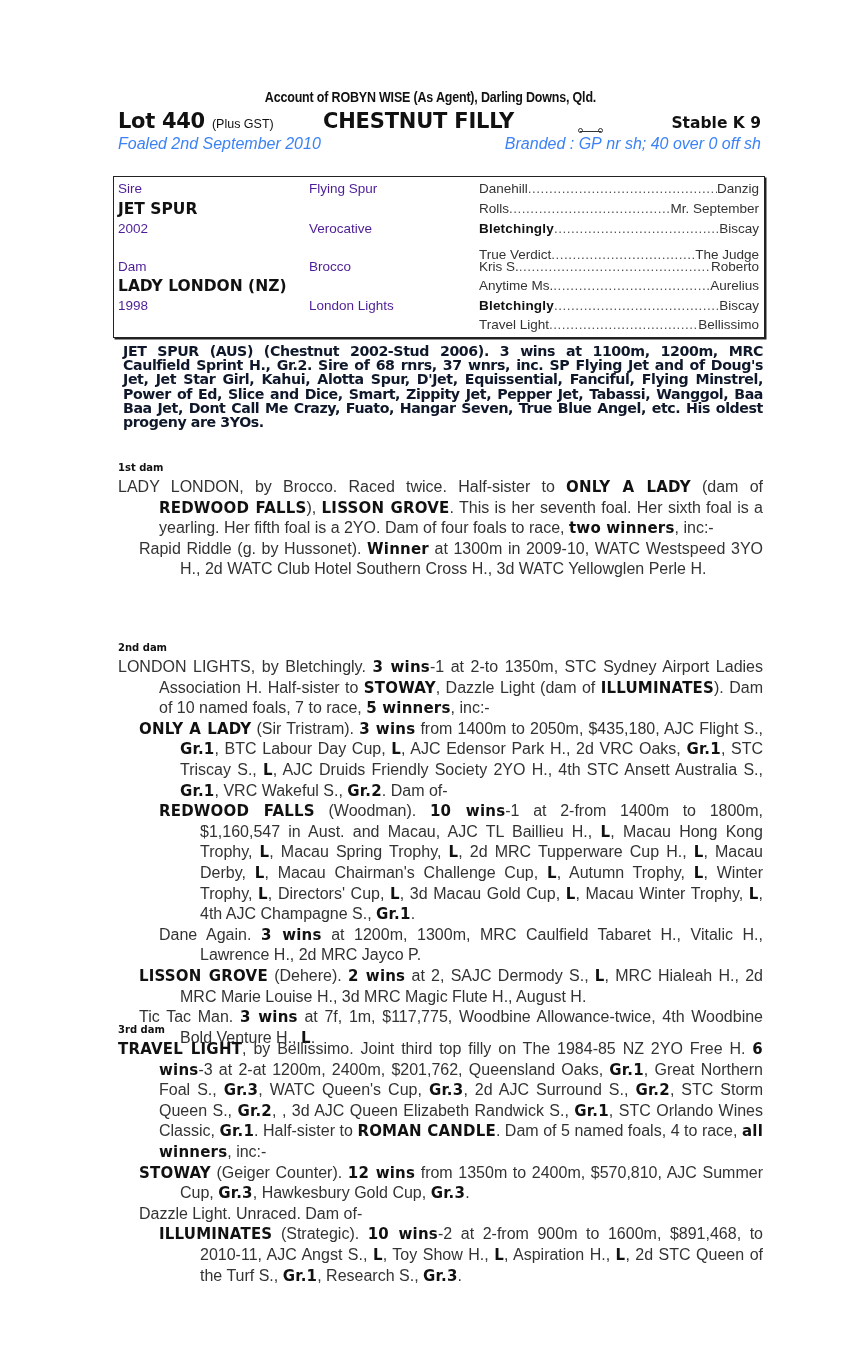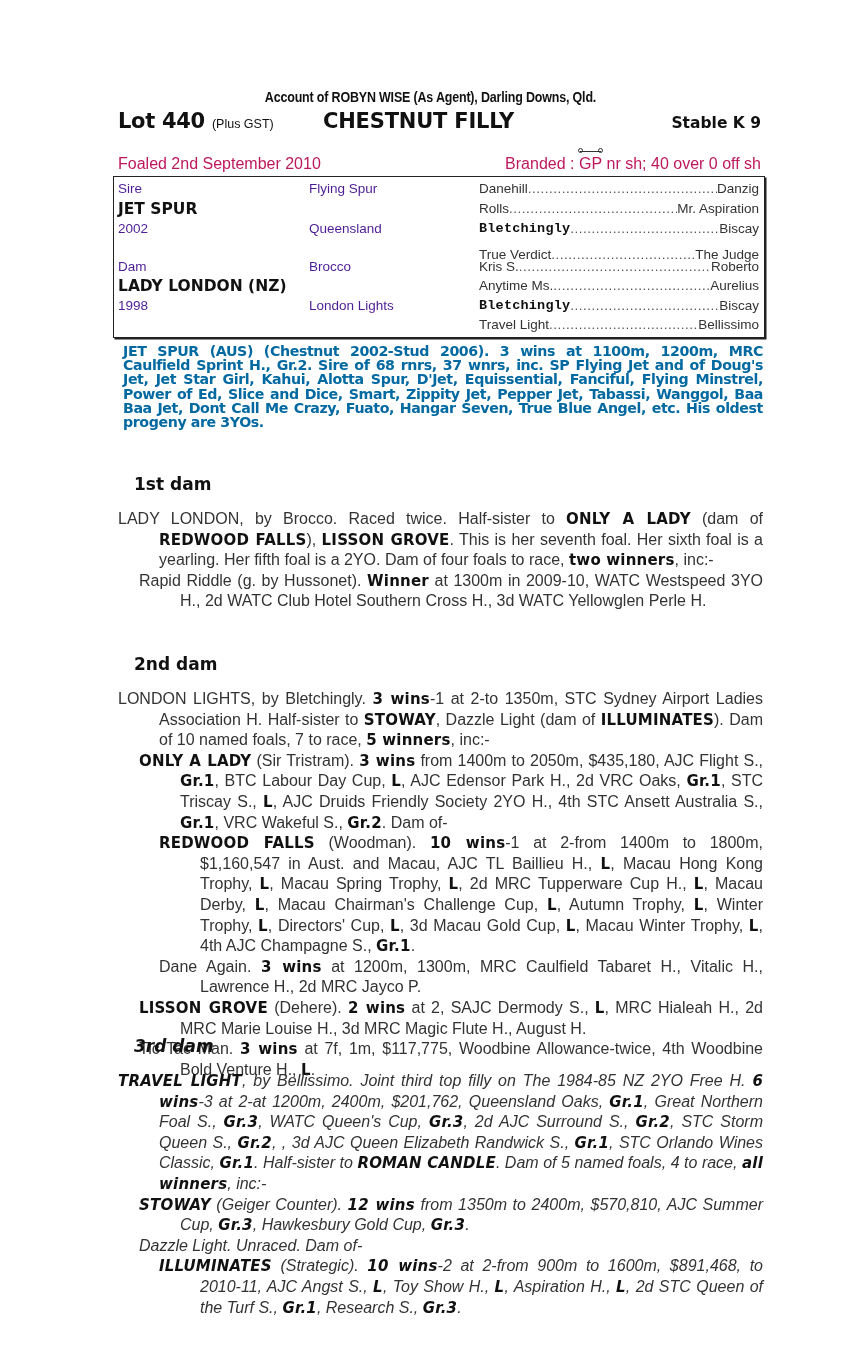--- a/index.html
+++ b/index.html
@@ -4,41 +4,41 @@
 <style>
   html, body { margin: 0; padding: 0; background: #ffffff; }
   body { width: 860px; height: 1356px; position: relative; overflow: hidden; color: #111; }
   .page { position: absolute; left: 118px; top: 88px; width: 645px; }
   .account { font-family: "Liberation Sans", sans-serif; font-weight: bold; font-size: 14.5px; text-align: center; letter-spacing: -0.2px; transform: scaleX(0.86); transform-origin: center; white-space: nowrap; height: 19px; line-height: 19px; margin-left: -20px; }
   .lotline { position: relative; height: 26px; margin-top: 2px; white-space: nowrap; }
   .lot { position: absolute; left: 0; top: 0; font-family: "DejaVu Sans", sans-serif; font-weight: bold; font-size: 21px; letter-spacing: -0.3px; }
   .plusgst { font-family: "Liberation Sans", sans-serif; font-weight: normal; font-size: 12.5px; letter-spacing: 0; }
   .horse { position: absolute; left: 205px; top: 0; font-family: "DejaVu Sans", sans-serif; font-weight: bold; font-size: 21px; letter-spacing: -0.2px; }
   .stable { position: absolute; right: 2px; top: 5px; font-family: "DejaVu Sans", sans-serif; font-weight: bold; font-size: 15.5px; }
-  .foaledline { position: relative; height: 22px; margin-top: 20px; font-family: "Liberation Sans", sans-serif; font-size: 16px; color: #be185d; white-space: nowrap; }
+  .foaledline { position: relative; height: 22px; margin-top: 0; font-family: "Liberation Sans", sans-serif; font-size: 16px; color: #3b82f6; white-space: nowrap; font-style: italic; }
   .foaled { position: absolute; left: 0; top: 0; }
   .branded { position: absolute; right: 2px; top: 0; }
   .brandglyph { position: relative; display: inline-block; font-size: 16px; }
   .brandglyph .bar { position: absolute; left: 1px; right: 1px; top: -4px; border-top: 1px solid #333; }
   .brandglyph .bar:before, .brandglyph .bar:after { content: ""; position: absolute; top: -4px; width: 3px; height: 3px; border: 1px solid #333; border-radius: 50%; }
   .brandglyph .bar:before { left: -2px; } .brandglyph .bar:after { right: -2px; }
 
   .pedbox { position: absolute; left: -5px; top: 88px; width: 650px; height: 160px; border: 1.5px solid #222; box-shadow: 1.5px 1.5px 0 #222; }
   .ped { position: absolute; font-family: "Liberation Sans", sans-serif; font-size: 13.5px; color: #4c1d95; white-space: nowrap; }
   .ped.big { font-family: "DejaVu Sans", sans-serif; font-weight: bold; font-size: 15.5px; color: #111; }
   .gp { position: absolute; left: 365px; width: 280px; font-family: "Liberation Sans", sans-serif; font-size: 13.5px; color: #333; display: flex; white-space: nowrap; overflow: hidden; }
   .gp .n { flex: 0 0 auto; }
-  .gp .n.b { font-family: Liberation Mono, monospace; font-weight: bold; font-size: 13.5px; color: #111; }
+  .gp .n.b { font-family: Liberation Sans, sans-serif; font-weight: bold; font-size: 13.5px; color: #111; }
   .gp .dots { flex: 1 1 auto; overflow: hidden; }
   .gp .dots:after { content: "..........................................................................................................................."; letter-spacing: 0.5px; color: #555; }
   .gp .s { flex: 0 0 auto; }
 
-  .sireblurb { position: absolute; left: 5px; top: 256px; width: 640px; font-family: "DejaVu Sans", sans-serif; font-weight: bold; font-size: 14.2px; line-height: 14.2px; letter-spacing: -0.4px; text-align: justify; color: #0369a1; }
+  .sireblurb { position: absolute; left: 5px; top: 256px; width: 640px; font-family: "DejaVu Sans", sans-serif; font-weight: bold; font-size: 14.2px; line-height: 14.2px; letter-spacing: -0.4px; text-align: justify; color: #0f172a; }
   .section { position: absolute; left: 0; width: 645px; font-family: "Liberation Sans", sans-serif; font-size: 16px; line-height: 20.6px; color: #333; }
-  .section h3 { margin: 16px; font-family: "DejaVu Sans", sans-serif; font-size: 17px; line-height: 18px; color: #111; font-weight: bold; }
+  .section h3 { margin: 0; font-family: "DejaVu Sans", sans-serif; font-size: 10px; line-height: 18px; color: #111; font-weight: bold; }
   .para { text-align: justify; }
   .l0 { padding-left: 41px; text-indent: -41px; }
   .l1 { padding-left: 62px; text-indent: -41px; }
   .l2 { padding-left: 82px; text-indent: -41px; }
   .b { font-family: "DejaVu Sans", sans-serif; font-weight: bold; color: #111; font-size: 15px; letter-spacing: 0.2px; }
 </style>
 </head>
 <body>
 
 <div class="page">
@@ -62,33 +62,33 @@
 
   <div class="pedbox">
     <span class="ped" style="left:4px; top:4px;">Sire</span>
     <span class="ped big" style="left:4px; top:23px;">JET SPUR</span>
     <span class="ped" style="left:4px; top:44px;">2002</span>
     <span class="ped" style="left:4px; top:82px;">Dam</span>
     <span class="ped big" style="left:4px; top:100px;">LADY LONDON (NZ)</span>
     <span class="ped" style="left:4px; top:121px;">1998</span>
 
     <span class="ped" style="left:195px; top:4px;">Flying Spur</span>
-    <span class="ped" style="left:195px; top:44px;">Queensland</span>
+    <span class="ped" style="left:195px; top:44px;">Verocative</span>
     <span class="ped" style="left:195px; top:82px;">Brocco</span>
     <span class="ped" style="left:195px; top:121px;">London Lights</span>
 
     <div class="gp" style="top:4px;">
         <span class="n">Danehill</span>
         <span class="dots"></span>
         <span class="s">Danzig</span>
       </div>
     <div class="gp" style="top:24px;">
         <span class="n">Rolls</span>
         <span class="dots"></span>
-        <span class="s">Mr. Aspiration</span>
+        <span class="s">Mr. September</span>
       </div>
     <div class="gp" style="top:44px;">
         <span class="n b">Bletchingly</span>
         <span class="dots"></span>
         <span class="s">Biscay</span>
       </div>
     <div class="gp" style="top:70px;">
         <span class="n">True Verdict</span>
         <span class="dots"></span>
         <span class="s">The Judge</span>
@@ -126,21 +126,21 @@
   <div class="section" style="top:551px;">
     <h3>2nd dam</h3>
     <div class="para l0"><span>LONDON LIGHTS, by Bletchingly. </span><span class="b">3 wins</span><span>-1 at 2-to 1350m, STC Sydney Airport Ladies Association H. Half-sister to </span><span class="b">STOWAY</span><span>, Dazzle Light (dam of </span><span class="b">ILLUMINATES</span><span>). Dam of 10 named foals, 7 to race, </span><span class="b">5 winners</span><span>, inc:-</span></div>
     <div class="para l1"><span class="b">ONLY A LADY</span><span> (Sir Tristram). </span><span class="b">3 wins</span><span> from 1400m to 2050m, $435,180, AJC Flight S., </span><span class="b">Gr.1</span><span>, BTC Labour Day Cup, </span><span class="b">L</span><span>, AJC Edensor Park H., 2d VRC Oaks, </span><span class="b">Gr.1</span><span>, STC Triscay S., </span><span class="b">L</span><span>, AJC Druids Friendly Society 2YO H., 4th STC Ansett Australia S., </span><span class="b">Gr.1</span><span>, VRC Wakeful S., </span><span class="b">Gr.2</span><span>. Dam of-</span></div>
     <div class="para l2"><span class="b">REDWOOD FALLS</span><span> (Woodman). </span><span class="b">10 wins</span><span>-1 at 2-from 1400m to 1800m, $1,160,547 in Aust. and Macau, AJC TL Baillieu H., </span><span class="b">L</span><span>, Macau Hong Kong Trophy, </span><span class="b">L</span><span>, Macau Spring Trophy, </span><span class="b">L</span><span>, 2d MRC Tupperware Cup H., </span><span class="b">L</span><span>, Macau Derby, </span><span class="b">L</span><span>, Macau Chairman's Challenge Cup, </span><span class="b">L</span><span>, Autumn Trophy, </span><span class="b">L</span><span>, Winter Trophy, </span><span class="b">L</span><span>, Directors' Cup, </span><span class="b">L</span><span>, 3d Macau Gold Cup, </span><span class="b">L</span><span>, Macau Winter Trophy, </span><span class="b">L</span><span>, 4th AJC Champagne S., </span><span class="b">Gr.1</span><span>.</span></div>
     <div class="para l2"><span>Dane Again. </span><span class="b">3 wins</span><span> at 1200m, 1300m, MRC Caulfield Tabaret H., Vitalic H., Lawrence H., 2d MRC Jayco P.</span></div>
     <div class="para l1"><span class="b">LISSON GROVE</span><span> (Dehere). </span><span class="b">2 wins</span><span> at 2, SAJC Dermody S., </span><span class="b">L</span><span>, MRC Hialeah H., 2d MRC Marie Louise H., 3d MRC Magic Flute H., August H.</span></div>
     <div class="para l1"><span>Tic Tac Man. </span><span class="b">3 wins</span><span> at 7f, 1m, $117,775, Woodbine Allowance-twice, 4th Woodbine Bold Venture H., </span><span class="b">L</span><span>.</span></div>
   </div>
 
-  <div class="section" style="top:933px;font-style:italic;">
+  <div class="section" style="top:933px;">
     <h3>3rd dam</h3>
     <div class="para l0"><span class="b">TRAVEL LIGHT</span><span>, by Bellissimo. Joint third top filly on The 1984-85 NZ 2YO Free H. </span><span class="b">6 wins</span><span>-3 at 2-at 1200m, 2400m, $201,762, Queensland Oaks, </span><span class="b">Gr.1</span><span>, Great Northern Foal S., </span><span class="b">Gr.3</span><span>, WATC Queen's Cup, </span><span class="b">Gr.3</span><span>, 2d AJC Surround S., </span><span class="b">Gr.2</span><span>, STC Storm Queen S., </span><span class="b">Gr.2</span><span>, , 3d AJC Queen Elizabeth Randwick S., </span><span class="b">Gr.1</span><span>, STC Orlando Wines Classic, </span><span class="b">Gr.1</span><span>. Half-sister to </span><span class="b">ROMAN CANDLE</span><span>. Dam of 5 named foals, 4 to race, </span><span class="b">all winners</span><span>, inc:-</span></div>
     <div class="para l1"><span class="b">STOWAY</span><span> (Geiger Counter). </span><span class="b">12 wins</span><span> from 1350m to 2400m, $570,810, AJC Summer Cup, </span><span class="b">Gr.3</span><span>, Hawkesbury Gold Cup, </span><span class="b">Gr.3</span><span>.</span></div>
     <div class="para l1"><span>Dazzle Light. Unraced. Dam of-</span></div>
     <div class="para l2"><span class="b">ILLUMINATES</span><span> (Strategic). </span><span class="b">10 wins</span><span>-2 at 2-from 900m to 1600m, $891,468, to 2010-11, AJC Angst S., </span><span class="b">L</span><span>, Toy Show H., </span><span class="b">L</span><span>, Aspiration H., </span><span class="b">L</span><span>, 2d STC Queen of the Turf S., </span><span class="b">Gr.1</span><span>, Research S., </span><span class="b">Gr.3</span><span>.</span></div>
   </div>
 
 </div>
 
 </body></html>

